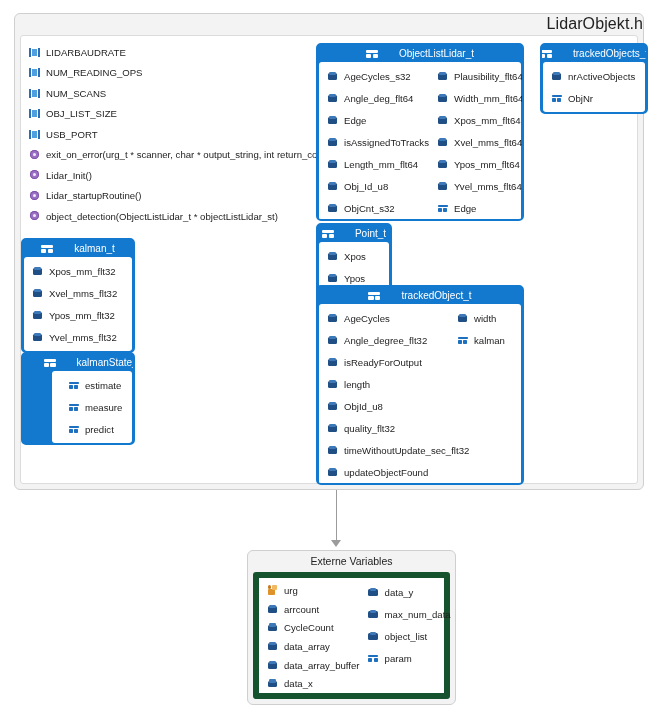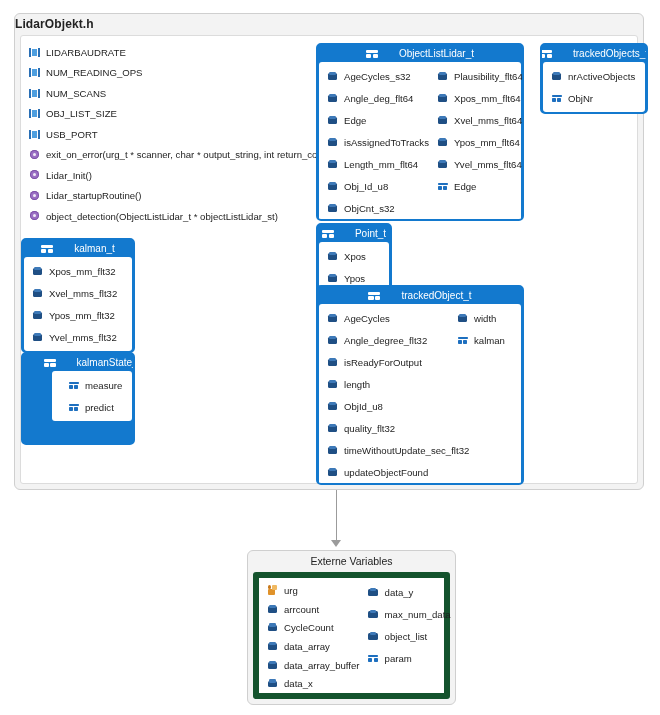--- a/index.html
+++ b/index.html
@@ -19,24 +19,23 @@
   .file-box{
     position:absolute;
     left:14px;top:13px;width:630px;height:477px;
     border:1px solid #cfcfcf;
     border-radius:6px;
     background:#f3f3f3;
     box-sizing:border-box;
   }
   .file-title{
     position:absolute;left:0;top:0;width:100%;height:20px;
-    line-height:20px;text-align:left;
-    font-size:12px;color:#222;
+    line-height:20px;text-align:right;
+    font-size:16px;color:#222;
     letter-spacing:.1px;
-    font-weight:bold;
   }
   .file-body{
     position:absolute;left:5px;top:21px;right:5px;bottom:5px;
     background:#ffffff;
     border:1px solid #dcdcdc;
     border-radius:3px;
     box-sizing:border-box;
   }
 
   
@@ -256,20 +255,26 @@
           <div class="mrow">
             <span class="ico ico-field">
               <i></i>
             </span>
             <span class="lbl">Plausibility_flt64</span>
           </div>
           <div class="mrow">
             <span class="ico ico-field">
               <i></i>
             </span>
+            <span class="lbl">Width_mm_flt64</span>
+          </div>
+          <div class="mrow">
+            <span class="ico ico-field">
+              <i></i>
+            </span>
             <span class="lbl">Xpos_mm_flt64</span>
           </div>
           <div class="mrow">
             <span class="ico ico-field">
               <i></i>
             </span>
             <span class="lbl">Xvel_mms_flt64</span>
           </div>
           <div class="mrow">
             <span class="ico ico-field">
@@ -470,20 +475,27 @@
         </span>
       <span>kalmanState_t</span>
     </div>
     <div class="body">
       <div class="col" style="width:110px;padding-left:8px;">
           <div class="mrow">
             <span class="ico ico-struct">
               <i></i>
               <u></u>
             </span>
+            <span class="lbl">estimate</span>
+          </div>
+          <div class="mrow">
+            <span class="ico ico-struct">
+              <i></i>
+              <u></u>
+            </span>
             <span class="lbl">measure</span>
           </div>
           <div class="mrow">
             <span class="ico ico-struct">
               <i></i>
               <u></u>
             </span>
             <span class="lbl">predict</span>
           </div>
         </div>

